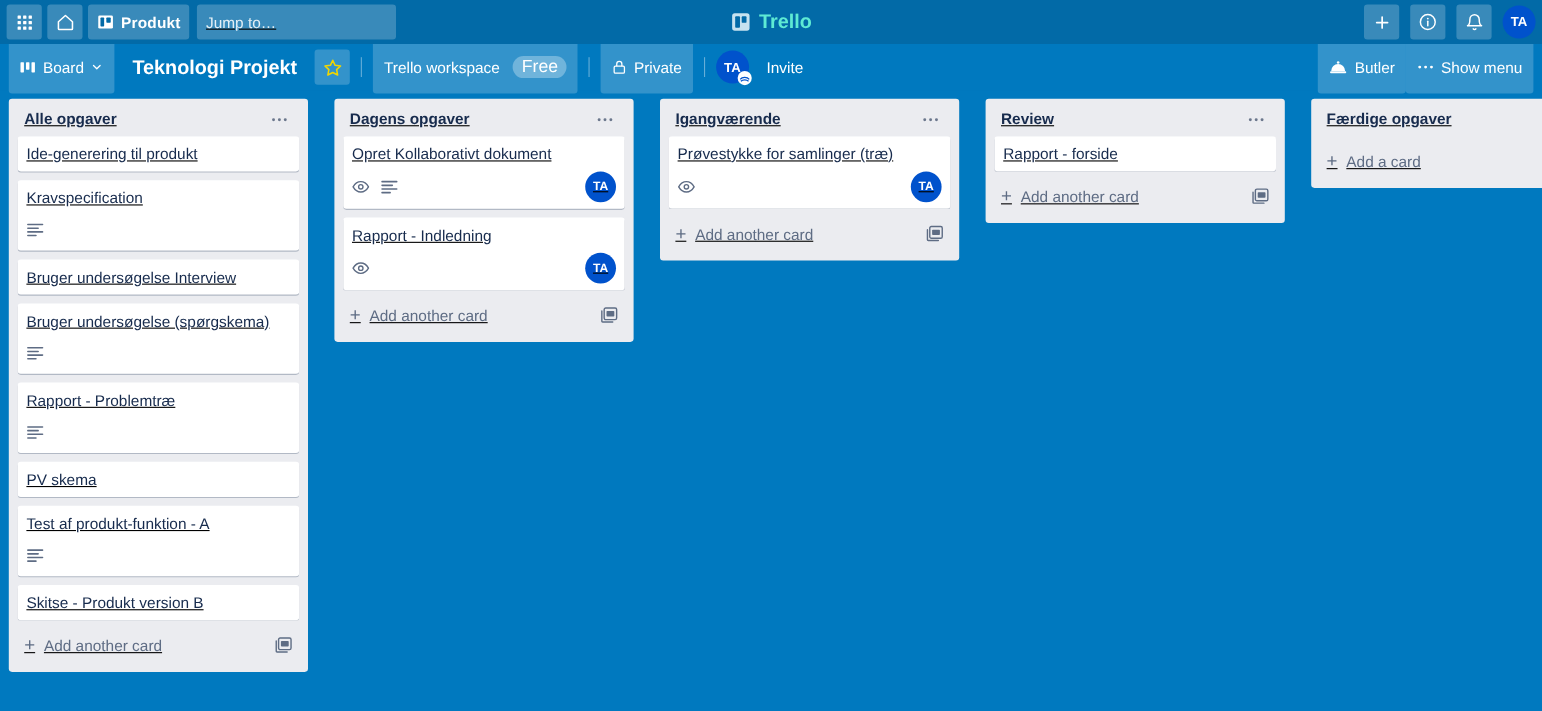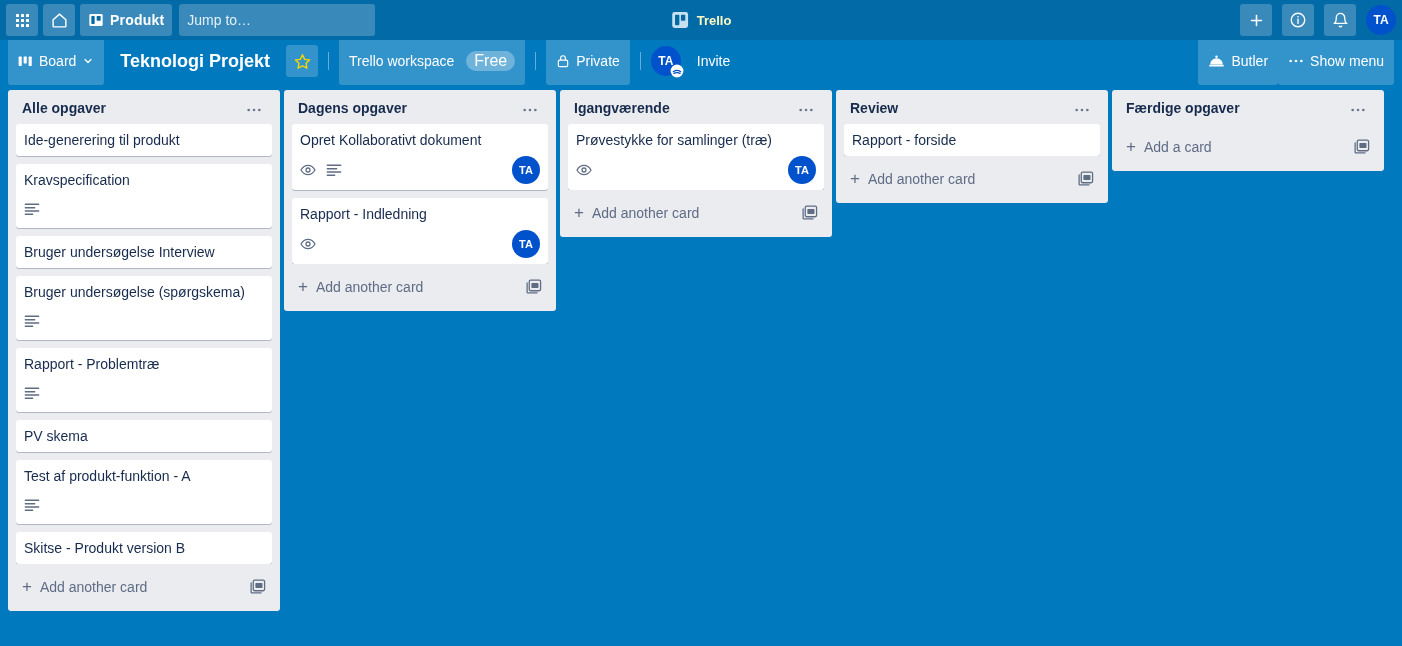--- a/index.html
+++ b/index.html
@@ -18,34 +18,34 @@
   }
   .nav-btn {
     height: 32px; background: rgba(255,255,255,.22);
     border-radius: 3px; display: flex; align-items: center;
     justify-content: center; color: #fff; cursor: pointer;
     margin-right: 5px; padding: 0 8px;
   }
   .nav-btn.sq { width: 32px; padding: 0; }
   .nav-label { font-size: 14px; font-weight: bold; margin-left: 6px; letter-spacing: .2px; }
   #search-wrap {
-    height: 32px; width: 196px; background: rgba(255,255,255,.22);
+    height: 32px; width: 181px; background: rgba(255,255,255,.22);
     border-radius: 3px; display: flex; align-items: center;
-    padding: 0 8px; margin-left: 2px;
+    padding: 0 8px; margin-left: 2px; text-decoration: underline;
   }
   #search-input {
     flex: 1; background: transparent; border: 0; outline: none;
     color: #fff; font-size: 14px; font-family: inherit;
   }
   #search-input::placeholder { color: #e4f0f6; opacity: 1; }
   #brand {
     position: absolute; left: 50%; top: 50%;
     transform: translate(-50%,-50%);
     display: flex; align-items: center; gap: 7px;
-    color: #fef9c3; font-size: 13px; font-weight: bold;
+    color: #5eead4; font-size: 18px; font-weight: bold;
     cursor: pointer;
   }
   #nav-right {
     margin-left: auto; display: flex; align-items: center; gap: 5px;
   }
   .avatar {
     width: 30px; height: 30px; border-radius: 50%;
     background: #0052cc; color: #fff; font-size: 12px; font-weight: bold;
     display: flex; align-items: center; justify-content: center;
     cursor: pointer; position: relative; flex: none;
@@ -79,21 +79,21 @@
   .free-badge {
     background: rgba(255,255,255,.3); color: #fff; font-size: 16px;
     border-radius: 10px; padding: 1px 8px; margin-left: 6px;
   }
   #bh-right { margin-left: auto; display: flex; align-items: center; gap: 0; }
 
   
   #canvas {
     height: calc(646px - 82px);
     padding: 8px 0 0 8px; display: flex; align-items: flex-start;
-    gap: 4px; overflow-x: auto;
+    gap: 24px; overflow-x: auto; text-decoration: underline;
   }
   .list {
     width: 272px; flex: none; background: #ebecf0;
     border-radius: 3px; padding: 8px; max-height: 548px;
     display: flex; flex-direction: column;
   }
   .list-header {
     display: flex; align-items: center; padding: 2px 6px 8px 6px;
   }
   .list-title {

